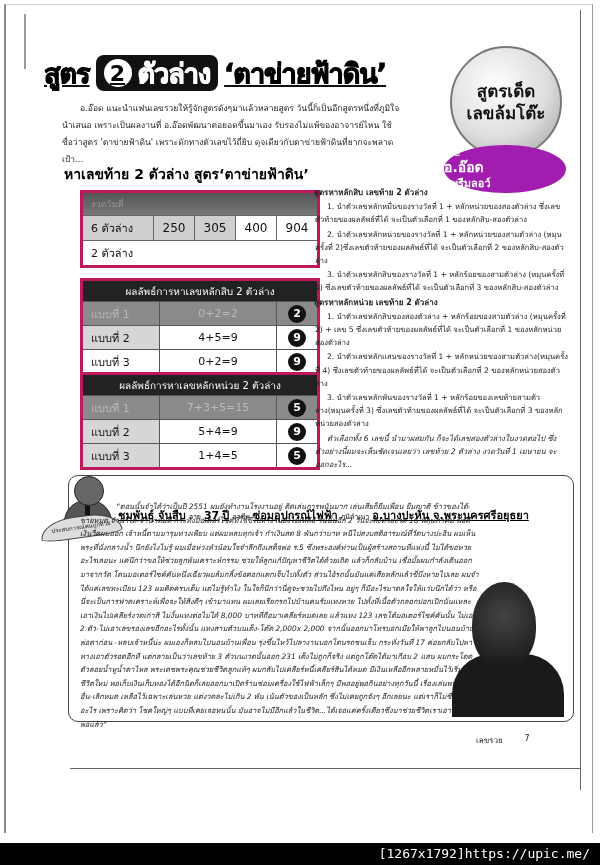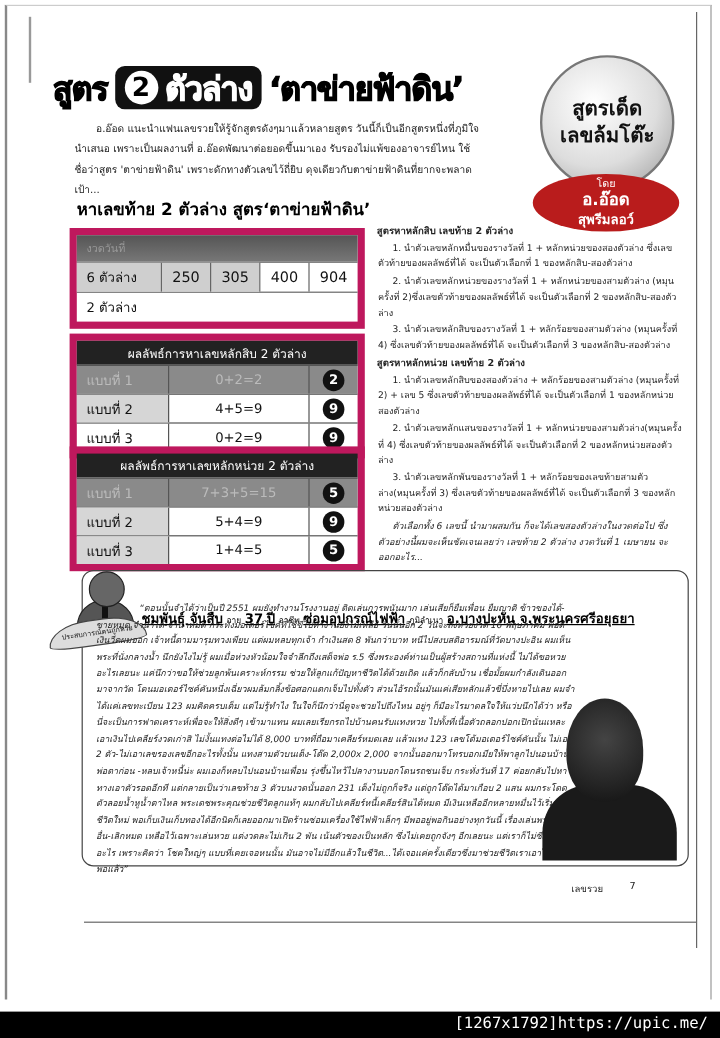--- a/index.html
+++ b/index.html
@@ -6,41 +6,41 @@
   body{width:600px;height:865px;background:#fff;position:relative;overflow:hidden;font-family:"DejaVu Sans",sans-serif;color:#111;}
   .page{position:absolute;left:4px;top:4px;width:586px;height:828px;border-left:2px solid #888;border-right:1px solid #999;border-top:1px solid #ccc;background:#fff;}
   .leftmark{position:absolute;left:24px;top:14px;width:2px;height:55px;background:#999;}
   .rightrule{position:absolute;left:580px;top:10px;width:1px;height:780px;background:#666;}
   .bottomrule{position:absolute;left:6px;top:848px;width:530px;height:2px;background:#777;}
   .innerbottom{position:absolute;left:70px;top:768px;width:510px;height:1px;background:#666;}
   .footerbar{position:absolute;left:0;top:843px;width:600px;height:22px;background:#000;}
   .footertext{position:absolute;right:10px;top:846px;color:#fff;font-family:"DejaVu Sans Mono",monospace;font-size:13px;}
 
   
-  .title-row{position:absolute;left:44px;top:54px;height:38px;display:flex;align-items:center;gap:6px;}
+  .title-row{position:absolute;left:44px;top:54px;height:38px;display:flex;align-items:center;gap:6px;text-decoration:underline;}
   .t-word{font-family:"DejaVu Sans",sans-serif;font-weight:bold;font-size:27px;color:#000;-webkit-text-stroke:1px #000;letter-spacing:-1px;}
   .t-box{background:#111;color:#fff;border-radius:8px;padding:0 8px;height:36px;display:flex;align-items:center;gap:6px;}
   .t-circle{width:28px;height:28px;border-radius:50%;background:#fff;color:#000;font-weight:bold;font-size:22px;display:flex;align-items:center;justify-content:center;}
   .t-box .t-word{color:#fff;-webkit-text-stroke:1px #fff;}
 
   .intro{position:absolute;left:62px;top:100px;width:340px;font-size:8.5px;line-height:17px;color:#222;}
   .intro p{margin:0;text-indent:18px;}
 
   
   .badge{position:absolute;left:446px;top:46px;width:118px;height:112px;}
   .globe{position:absolute;left:4px;top:0;width:108px;height:108px;border-radius:50%;background:radial-gradient(circle at 40% 35%,#fff 0%,#ddd 55%,#999 100%);border:2px solid #777;display:flex;flex-direction:column;align-items:center;justify-content:center;}
   .globe span{font-size:17px;font-weight:bold;color:#111;line-height:22px;}
-  .badge-base{position:absolute;left:444px;top:145px;width:122px;height:48px;border-radius:50%;background:#b91c1c;color:#fff;display:flex;flex-direction:column;align-items:center;justify-content:center;}
+  .badge-base{position:absolute;left:444px;top:145px;width:122px;height:48px;border-radius:50%;background:#a21caf;color:#fff;display:flex;flex-direction:column;align-items:flex-start;justify-content:center;}
   .badge-base .by{font-size:9px;}
   .badge-base .name1{font-size:14px;font-weight:bold;line-height:14px;}
   .badge-base .name2{font-size:11px;font-weight:bold;}
 
   
   .lt-title{position:absolute;left:64px;top:163px;font-size:14px;font-weight:bold;color:#000;}
-  .tbl{position:absolute;left:58px;width:234px;border:6px solid #be185d;}
+  .tbl{position:absolute;left:80px;width:234px;border:3px solid #be185d;}
   .tbl1{top:190px;}
   .row{display:flex;border-top:1px solid #666;}
   .row:first-child{border-top:none;}
   .hdr{height:22px;background:linear-gradient(180deg,#555,#777);color:#999;font-size:9px;display:flex;align-items:center;padding-left:8px;}
   .cell{display:flex;align-items:center;justify-content:center;font-size:11px;border-left:1px solid #666;}
   .cell:first-child{border-left:none;}
   .label{width:62px;justify-content:flex-start;padding-left:8px;font-size:11px;}
   .gray{background:#cfcfcf;}
   .num{width:40px;font-size:12px;}
   .big{flex:1;font-size:15px;}

